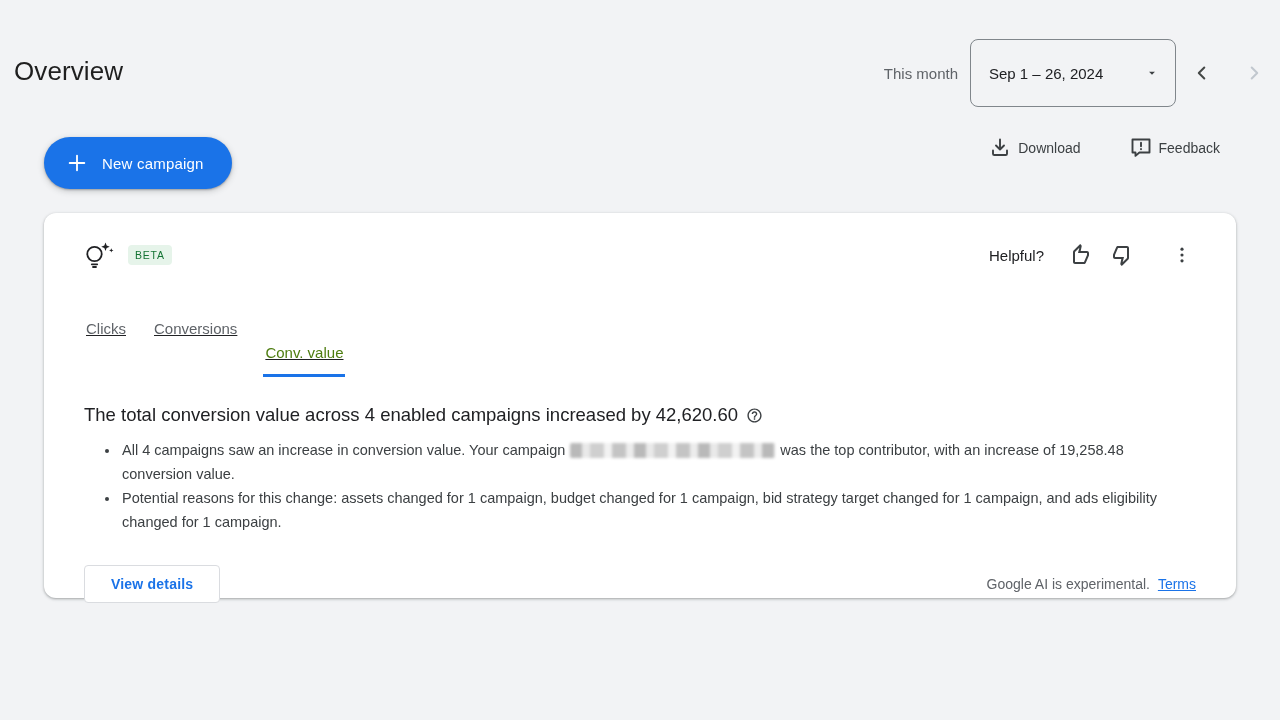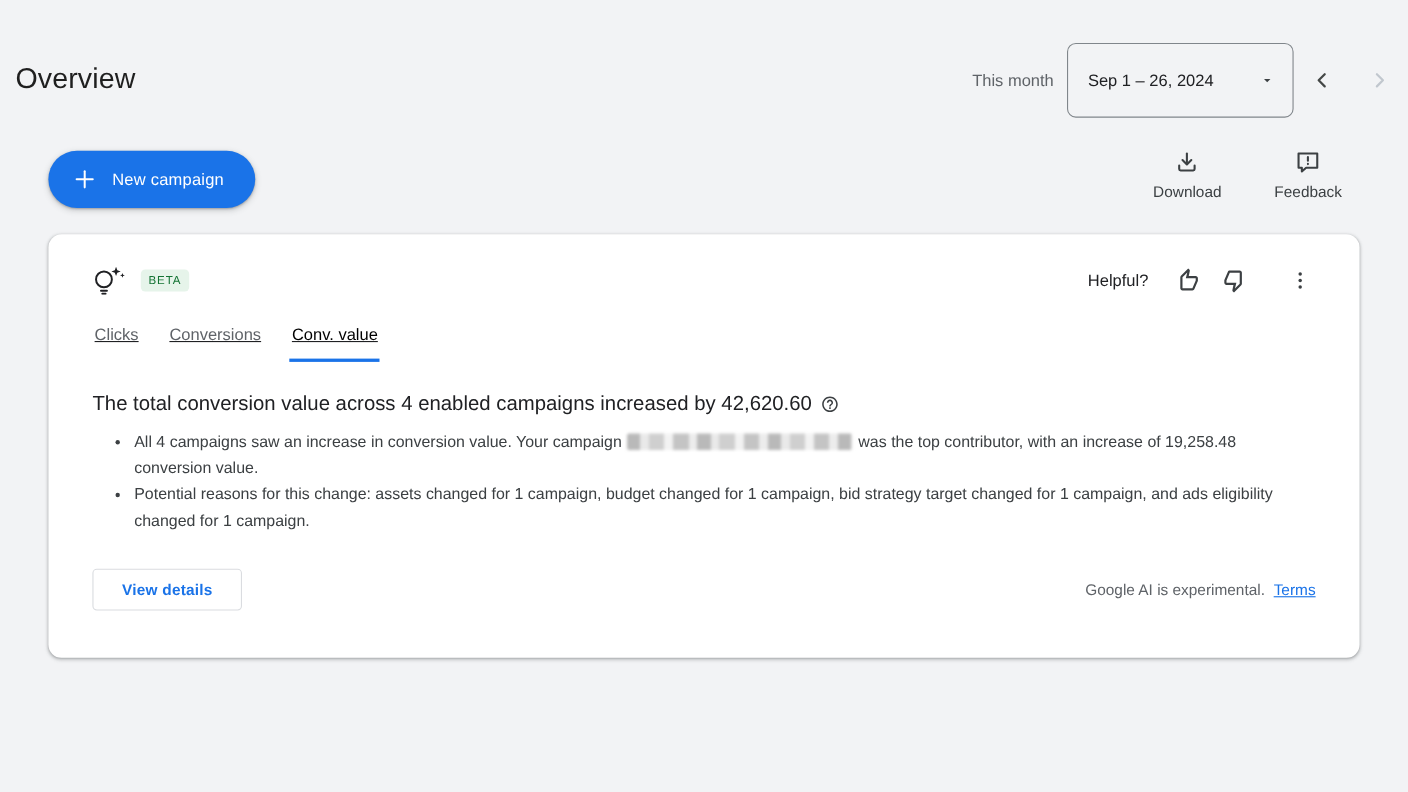--- a/index.html
+++ b/index.html
@@ -45,21 +45,21 @@
     font-family:"Liberation Sans", sans-serif;
     font-size:15px; font-weight:400; letter-spacing:.2px;
     box-shadow:0 1px 2px rgba(60,64,67,.35), 0 2px 6px rgba(60,64,67,.25);
     cursor:pointer;
   }
   .tool-cluster {
     position:absolute; right:60px; top:136px;
     display:flex; gap:48px;
   }
   .tool-item {
-    display:flex; flex-direction:column; align-items:center; gap:6px;
+    display:flex; flex-direction:row; align-items:center; gap:6px;
     color:#3c4043; cursor:pointer; background:none; border:none;
     font-family:"Liberation Sans", sans-serif;
   }
   .tool-item .tool-label { font-size:14px; color:#3c4043; }
 
   
   .card {
     position:absolute; left:44px; top:213px; width:1192px; height:385px;
     background:#fff; border-radius:12px;
     box-shadow:0 1px 2px rgba(60,64,67,.3), 0 1px 3px 1px rgba(60,64,67,.12);
@@ -80,21 +80,21 @@
   .thumb-btn { margin-right:14px; }
   .kebab-btn { margin-left:14px; }
 
   .tabs { display:flex; gap:24px; margin-top:25px; margin-left:0;text-decoration:underline; }
   .tab {
     background:none; border:none; cursor:pointer;
     font-family:"Liberation Sans", sans-serif;
     font-size:15px; color:#5f6368; padding:0 2px 13px 2px;
     border-bottom:3px solid transparent;
   }
-  .tab.active { color:#000000; border-bottom:3px solid #1a73e8; border-radius:0; }
+  .tab.active { color:#4d7c0f; border-bottom:3px solid #1a73e8; border-radius:0;margin-top:48px; }
 
   .headline {
     margin-top:27px; font-size:18.5px; font-weight:400; color:#202124;
     display:flex; align-items:center; gap:8px;
   }
   .help-btn { background:none; border:none; cursor:pointer; padding:0; display:inline-flex; }
 
   .bullet-list {
     margin-top:12px; padding-left:36px;
     font-size:14.5px; line-height:24px; color:#3c4043;

